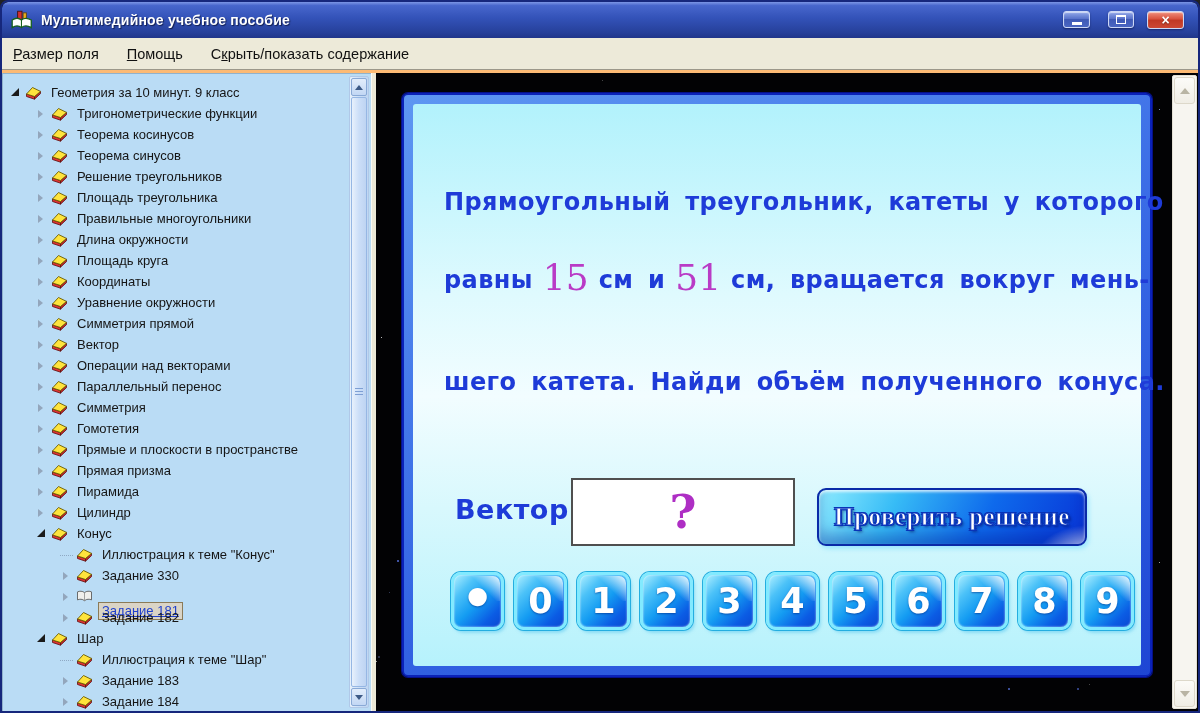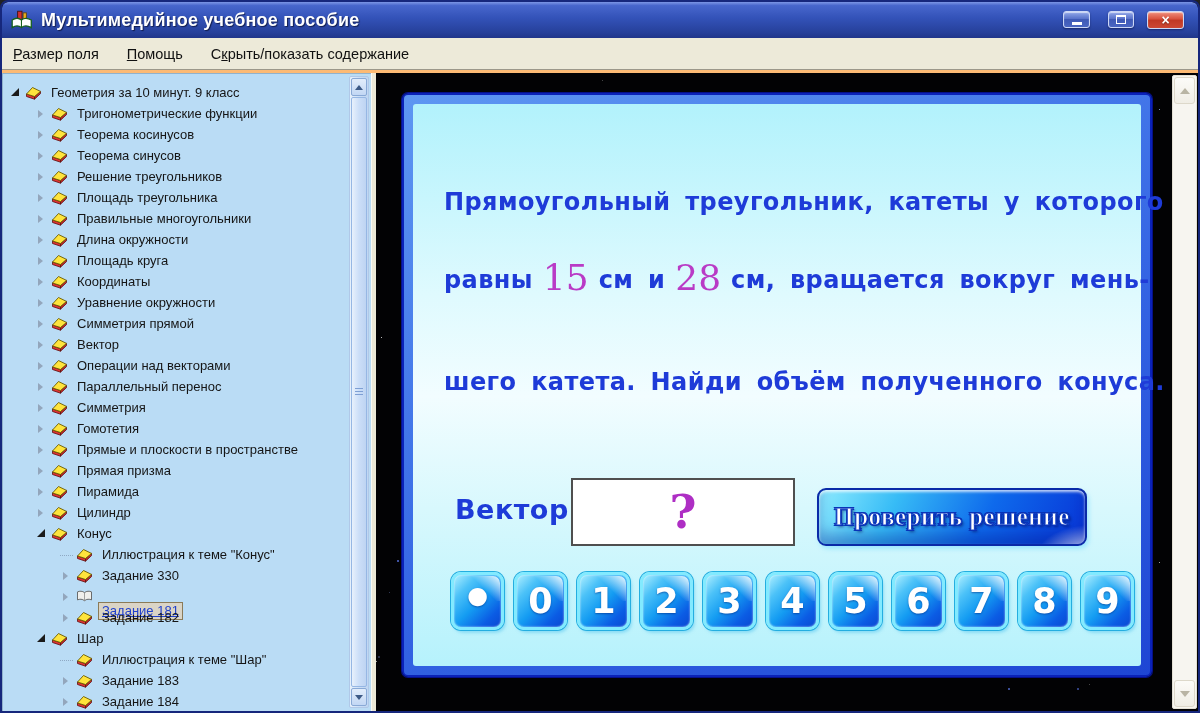--- a/index.html
+++ b/index.html
@@ -10,21 +10,21 @@
     overflow:hidden; background:#000;
   }
   
   #titlebar {
     position:relative; height:36px;
     background:linear-gradient(180deg,#7C96E6 0%,#4766CC 10%,#3352B8 45%,#26409A 85%,#20368A 100%);
     border-radius:6px 6px 0 0;
     display:flex; align-items:center; padding-left:8px;
   }
   .app-icon { width:24px; height:21px; margin-right:7px; flex:none; }
-  #title-text { color:#fff; font-weight:bold; font-size:18px; text-shadow:1px 1px 1px rgba(0,0,20,.6); letter-spacing:.2px; }
+  #title-text { color:#fff; font-weight:bold; font-size:14px; text-shadow:1px 1px 1px rgba(0,0,20,.6); letter-spacing:.2px; }
   .winbtn { position:absolute; top:9px; border:1px solid #CDD8F6; border-radius:3px;
     display:flex; align-items:center; justify-content:center; cursor:default;
     box-shadow:inset 0 1px 1px rgba(255,255,255,.6), 0 1px 2px rgba(0,0,30,.4); }
   .blue { background:linear-gradient(180deg,#93A9EA 0%,#5872CA 45%,#3F5AB6 50%,#4A66C2 100%); }
   #btn-min { right:108px; width:27px; height:17px; }
   #btn-max { right:64px; width:26px; height:17px; }
   #btn-close { right:14px; width:37px; height:18px;
     background:linear-gradient(180deg,#F0907E 0%,#D8503C 45%,#C03824 50%,#CC4834 100%); }
   .glyph-min { width:10px; height:3px; background:#fff; margin-top:7px; }
   .glyph-max { width:10px; height:9px; border:1px solid #fff; border-top:2px solid #fff; }
@@ -521,21 +521,21 @@
 
       <div id="panel">
         <div id="panel-inner">
 
           <div class="pline" id="line1">Прямоугольный треугольник, катеты у которого</div>
 
           <div class="pline" id="line2">
             <span>равны</span>
             <span class="num">15</span>
             <span>см и</span>
-            <span class="num">28</span>
+            <span class="num">51</span>
             <span>см, вращается вокруг мень-</span>
           </div>
 
           <div class="pline" id="line3">шего катета. Найди объём полученного конуса.</div>
 
           <div id="answer-label">Вектор:</div>
           <div id="answer-box">
             <span id="answer-value">?</span>
           </div>
 

